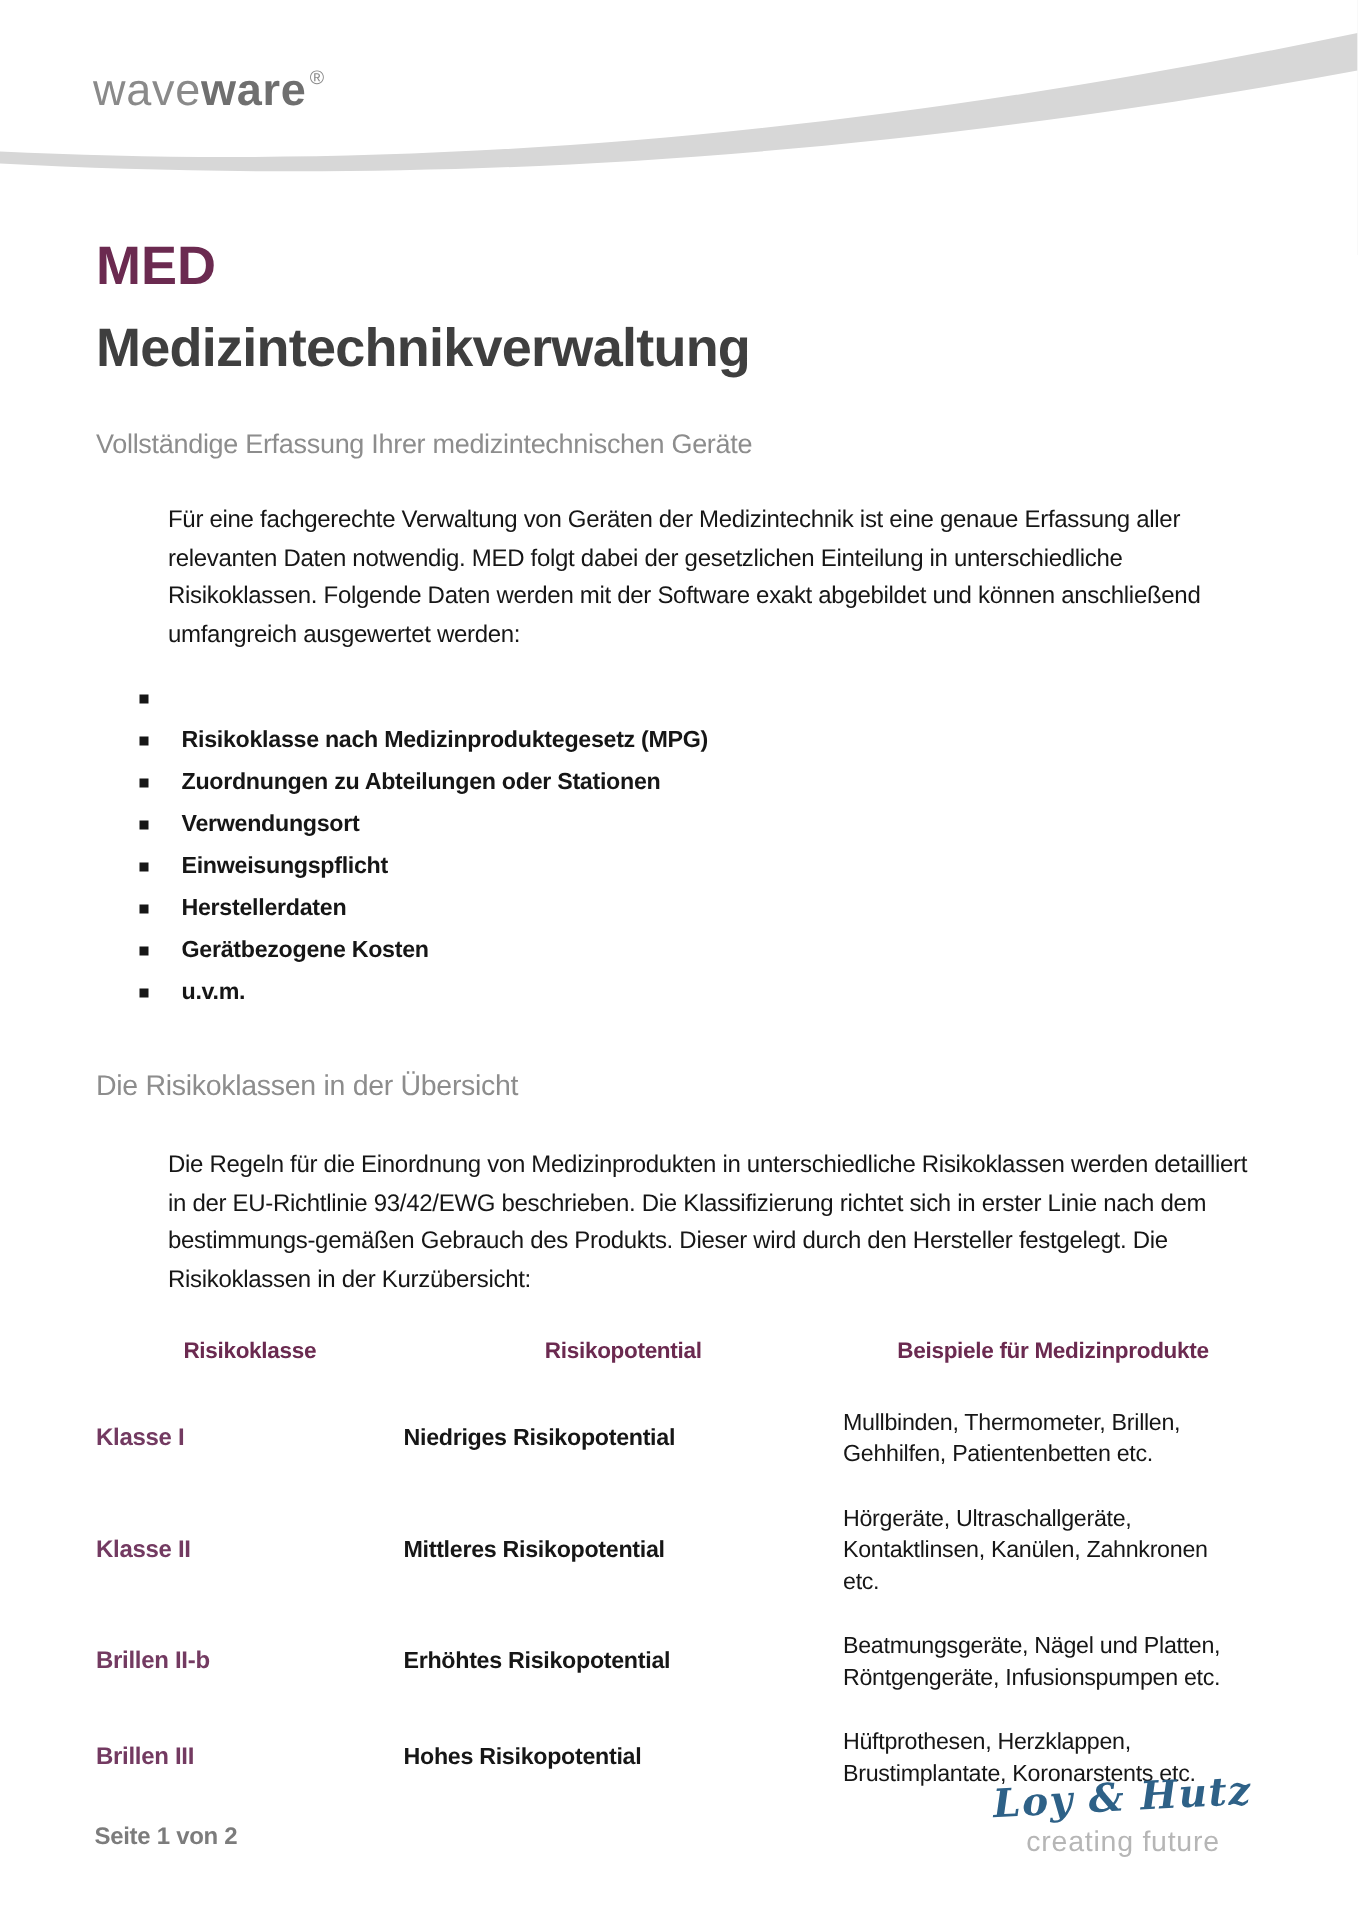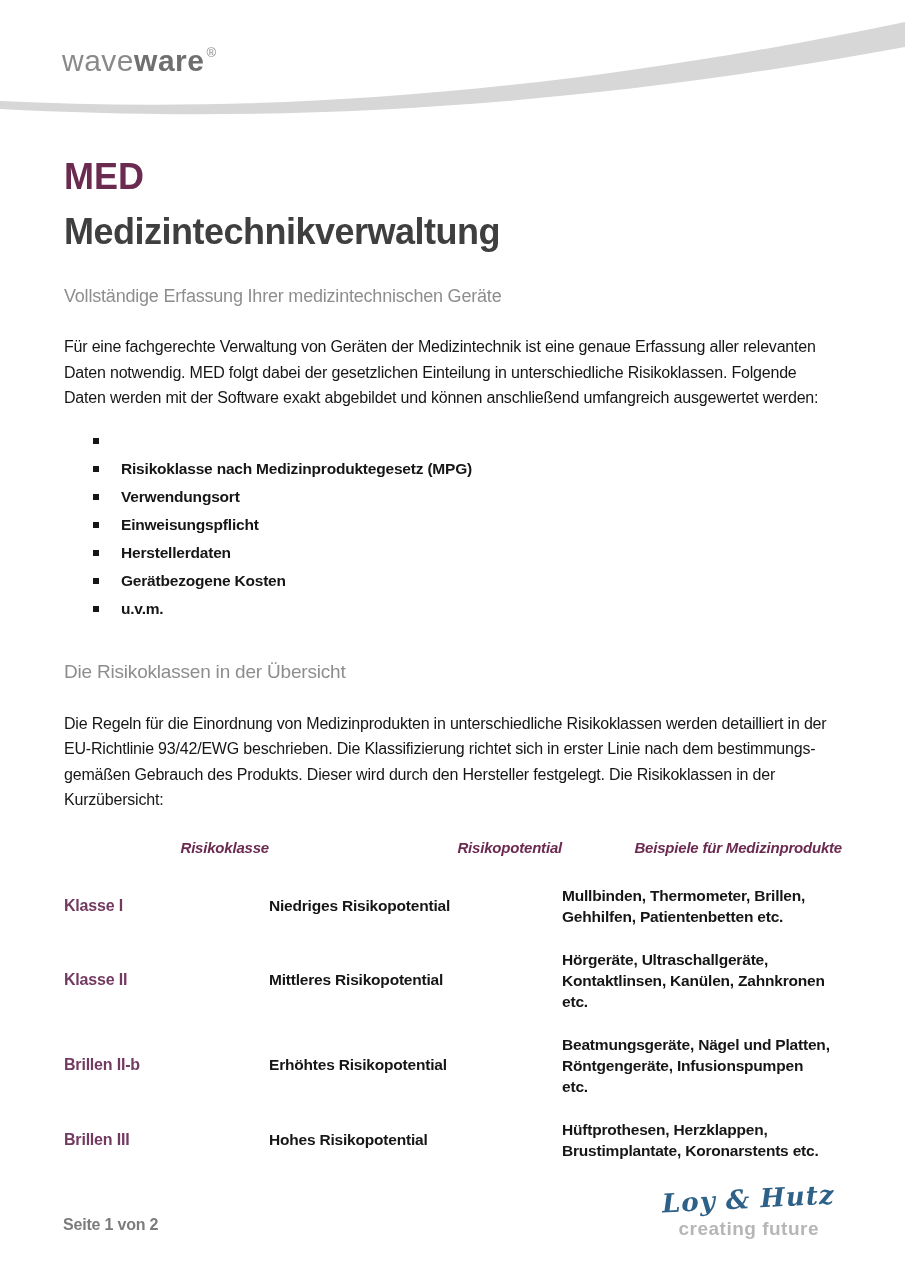--- a/index.html
+++ b/index.html
@@ -26,52 +26,52 @@
   
   .brand{position:absolute;top:44px;left:62px;font-size:30px;letter-spacing:.5px;white-space:nowrap;}
   .brand .lt{font-weight:400;color:var(--logo-gray);}
   .brand .bd{font-weight:700;color:var(--logo-gray-bold);}
   .brand .reg{font-size:13px;color:var(--logo-gray);vertical-align:14px;margin-left:2px;}
   
   .content{position:absolute;top:150px;left:64px;width:778px;}
   .product{font-size:36px;font-weight:700;color:var(--plum);letter-spacing:0;margin-top:6px;}
   .doc-title{font-size:36px;font-weight:700;color:var(--title-gray);letter-spacing:-.5px;margin-top:13px;}
   .subtitle{font-size:18px;color:var(--muted-gray);margin-top:33px;letter-spacing:-.2px;}
-  .para{font-size:16px;line-height:25.5px;letter-spacing:-.2px;color:var(--text);font-weight:500;}
+  .para{font-size:16px;line-height:25.5px;letter-spacing:-.2px;color:var(--text);font-weight:500;margin-left:48px;}
   .intro{margin-top:27px;}
   .features{list-style:none;margin-top:21px;margin-left:29px;}
   .features li{display:flex;align-items:flex-start;height:28px;font-size:15.5px;font-weight:700;letter-spacing:-.2px;}
   .bullet{flex:0 0 auto;width:6px;height:6px;background:var(--text);margin:6px 22px 0 0;}
   .section-heading{font-size:19px;color:var(--muted-gray);margin-top:33px;letter-spacing:-.2px;}
   .section-para{margin-top:28px;}
   
   table.risk{border-collapse:collapse;margin-top:26px;width:778px;table-layout:fixed;}
   table.risk col.c1{width:205px;}
   table.risk col.c2{width:293px;}
   table.risk col.c3{width:280px;}
   table.risk th{
-    text-align:right;font-size:15px;font-weight:700;color:var(--plum);
-    padding:0 0 18px 0;letter-spacing:-.2px;vertical-align:top;font-style:italic;
+    text-align:center;font-size:15px;font-weight:700;color:var(--plum);
+    padding:0 0 18px 0;letter-spacing:-.2px;vertical-align:top;
   }
   table.risk td{padding:11px 10px 11px 0;vertical-align:middle;letter-spacing:-.2px;}
   td.klasse{font-size:16px;font-weight:700;color:var(--plum-light);}
   td.potential{font-size:15.5px;font-weight:700;color:var(--text);}
-  td.beispiele{font-size:15.5px;font-weight:700;color:var(--text);line-height:21px;}
+  td.beispiele{font-size:15.5px;font-weight:400;color:var(--text);line-height:21px;}
   
   .page-indicator{
     position:absolute;left:63px;bottom:46px;font-size:16px;font-weight:700;
     color:var(--footer-gray);letter-spacing:-.2px;
   }
   .company-block{position:absolute;right:70px;bottom:40px;text-align:center;}
   .company-script{
     font-family:"DejaVu Serif","Liberation Serif",serif;font-style:italic;font-weight:700;
     font-size:26px;color:var(--brand-blue);letter-spacing:1px;
     transform:rotate(-3deg);display:inline-block;
   }
-  .company-tagline{font-size:19px;color:var(--tagline-gray);letter-spacing:.5px;margin-top:4px;font-weight:700;}
+  .company-tagline{font-size:19px;color:var(--tagline-gray);letter-spacing:.5px;margin-top:4px;font-weight:400;}
 </style>
 </head>
 <body>
 
 <div class="page">
 
   <svg class="swoosh" viewBox="0 0 905 140" preserveAspectRatio="none" aria-hidden="true">
     <path d="M0,101 C 250,113 540,98 905,22 L905,47 C 540,114 250,122 0,109 Z" style="fill:var(--swoosh)"></path>
   </svg>
 
@@ -87,20 +87,24 @@
 
     <p class="para intro">Für eine fachgerechte Verwaltung von Geräten der Medizintechnik ist eine genaue Erfassung aller relevanten Daten notwendig. MED folgt dabei der gesetzlichen Einteilung in unterschiedliche Risikoklassen. Folgende Daten werden mit der Software exakt abgebildet und können anschließend umfangreich ausgewertet werden:</p>
 
     <ul class="features">
       <li>
           <span class="bullet"></span>
         </li>
       <li>
           <span class="bullet"></span>
           <span>Risikoklasse nach Medizinproduktegesetz (MPG)</span>
+        </li>
+      <li>
+          <span class="bullet"></span>
+          <span>Zuordnungen zu Abteilungen oder Stationen</span>
         </li>
       <li>
           <span class="bullet"></span>
           <span>Verwendungsort</span>
         </li>
       <li>
           <span class="bullet"></span>
           <span>Einweisungspflicht</span>
         </li>
       <li>

